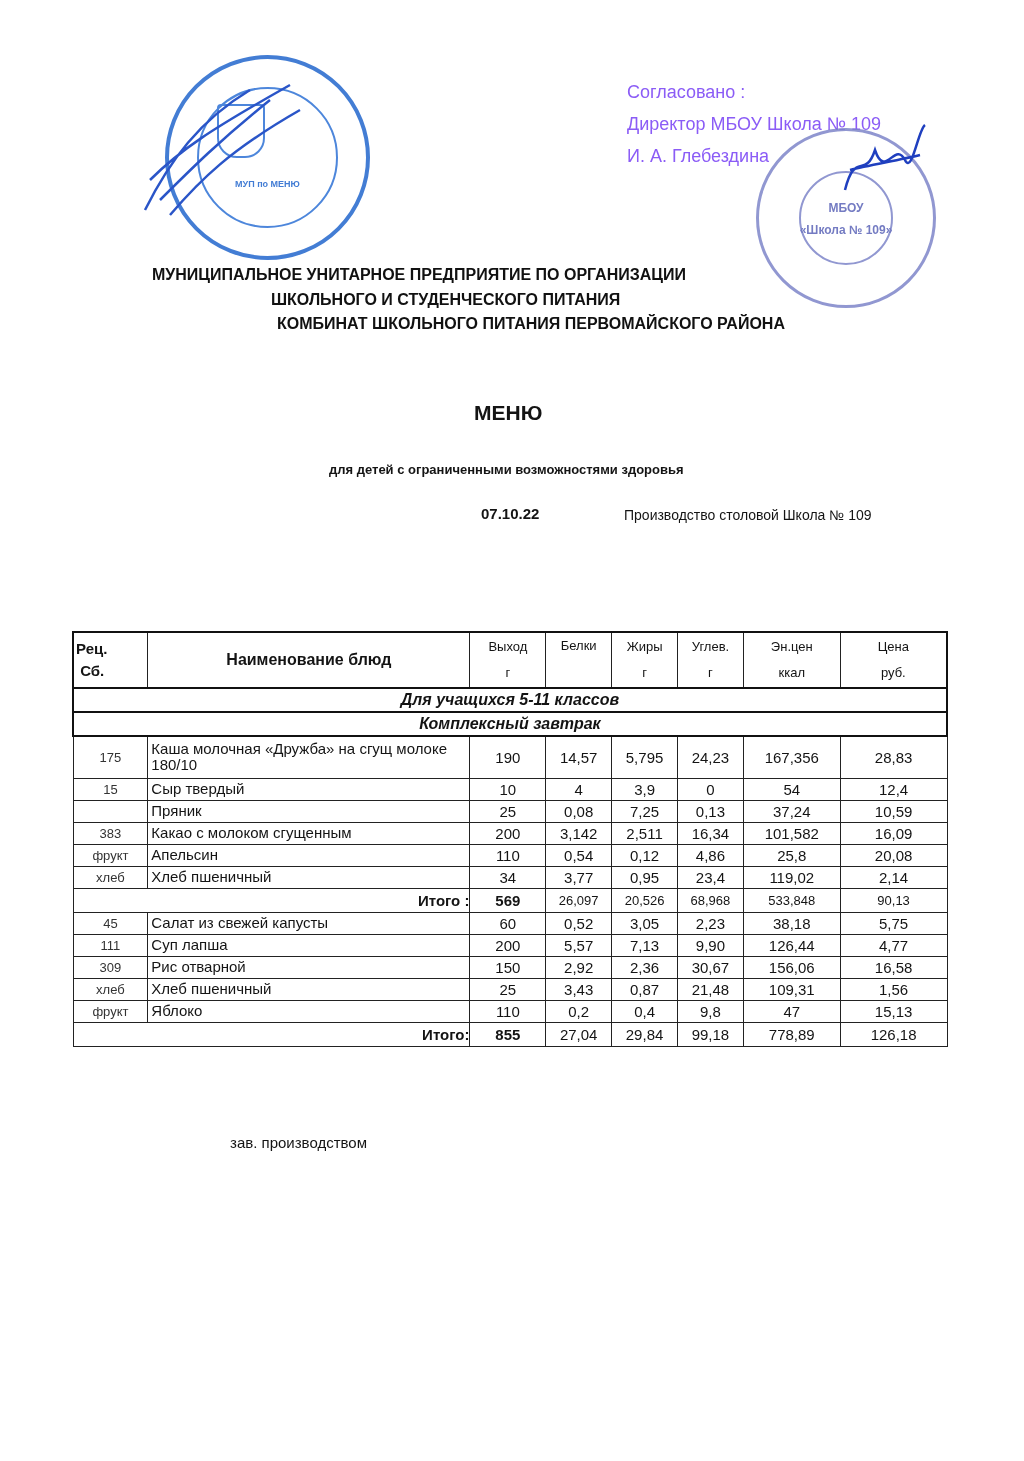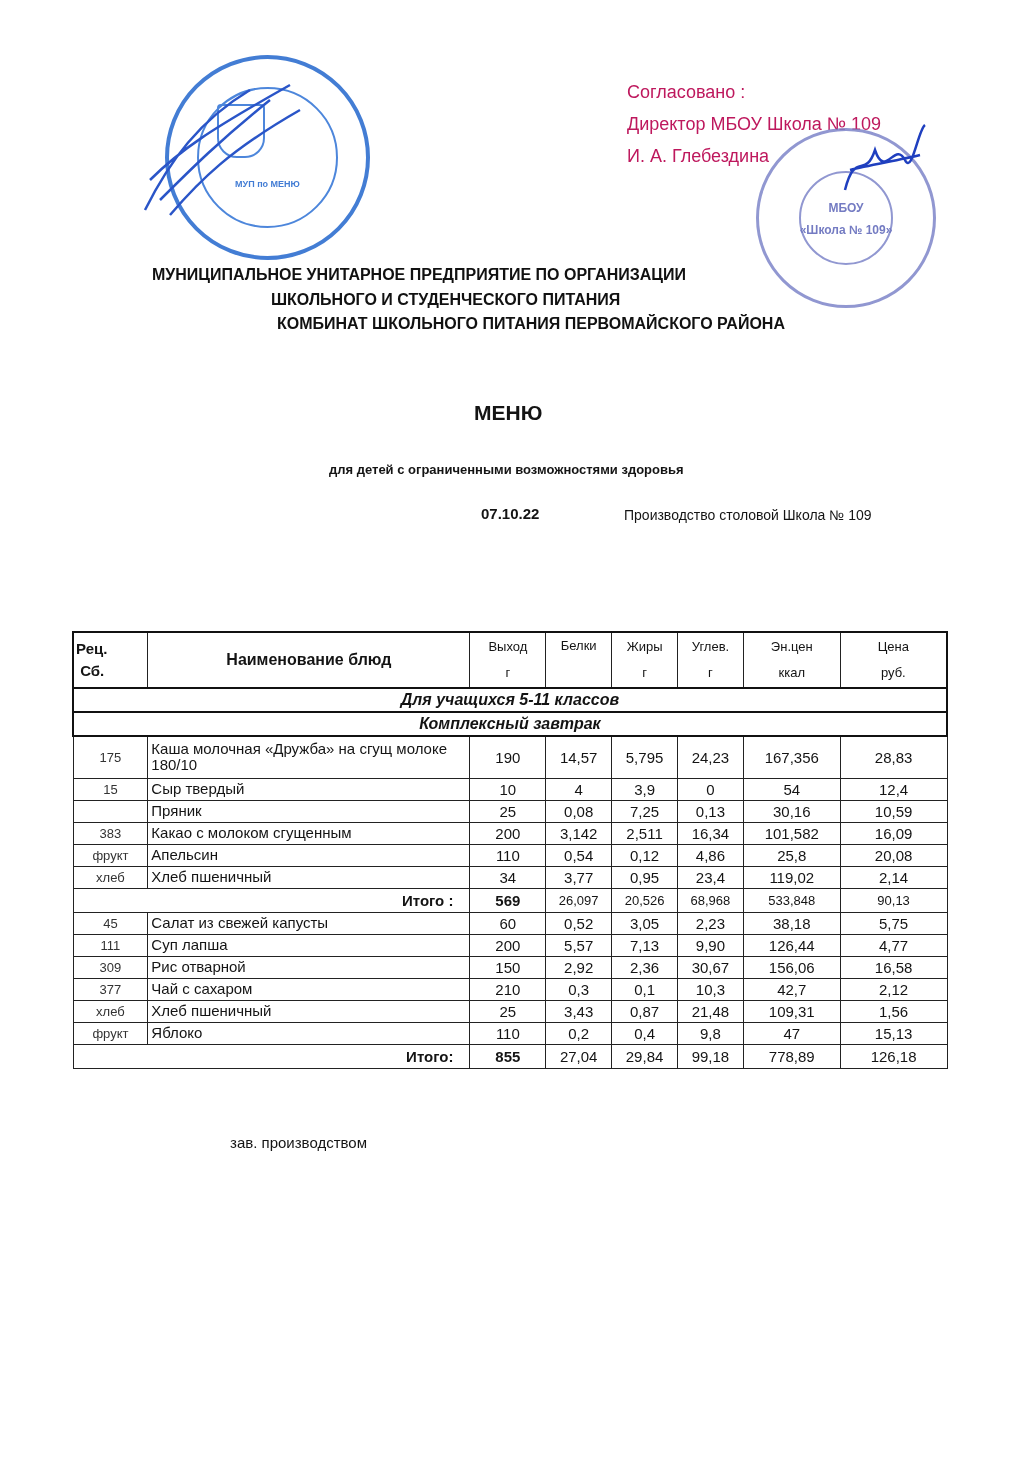--- a/index.html
+++ b/index.html
@@ -1,19 +1,19 @@
 <!DOCTYPE html>
 <html><head>
   <meta charset="utf-8">
   <style>
     * { box-sizing: border-box; margin: 0; padding: 0; }
     html, body { width: 1024px; height: 1461px; background: #ffffff; overflow: hidden; }
     body { position: relative; font-family: "Liberation Sans", sans-serif; color: #141414; }
 
-    .approval { position: absolute; left: 627px; top: 76px; font-size: 18px; line-height: 32px; color: #be185d; }
+    .approval { position: absolute; left: 627px; top: 76px; font-size: 18px; line-height: 32px; color: #8b5cf6; }
     .approval div { white-space: nowrap; }
 
     .stamp { position: absolute; border-radius: 50%; }
     .stamp-left { left: 165px; top: 55px; width: 205px; height: 205px; border: 4px solid #2f6fd0; opacity: 0.9; }
     .stamp-left .inner { position: absolute; left: 28px; top: 28px; width: 141px; height: 141px; border-radius: 50%; border: 2px solid #3a7ad8; }
     .stamp-left .emblem { position: absolute; left: 48px; top: 45px; width: 48px; height: 54px; border: 2px solid #3a7ad8; border-radius: 4px 4px 20px 20px; }
     .stamp-left .stamp-text { position: absolute; left: 0; right: 0; top: 120px; text-align: center; font-size: 9px; color: #2f6fd0; font-weight: bold; }
     .stamp-right { left: 756px; top: 128px; width: 180px; height: 180px; border: 3px solid #7e86c9; opacity: 0.85; }
     .stamp-right .inner { position: absolute; left: 40px; top: 40px; width: 94px; height: 94px; border-radius: 50%; border: 2px solid #7e86c9; }
     .stamp-right .t1 { position: absolute; left: 0; right: 0; top: 70px; text-align: center; font-size: 12px; font-weight: bold; color: #5c65b8; }
@@ -39,21 +39,21 @@
     th.col-name { font-weight: bold !important; font-size: 16px !important; }
     table.menu tr.head-row { border: 2px solid #111; }
     .section { text-align: center; font-style: italic; font-weight: bold; font-size: 16px; height: 24px; border: 2px solid #111 !important; }
     td.rec { width: 75px; text-align: center; font-size: 13px; color: #333; }
     td.name { width: 323px; text-align: left; padding-left: 3px; font-size: 15px; line-height: 16px; }
     td.num { text-align: center; font-size: 15px; }
     td.small { font-size: 13px; }
     tr.item td { height: 22px; }
     tr.item.tall td { height: 42px; }
     tr.total td { height: 24px; }
-    td.total-label { text-align: right; padding-right: 16px; font-weight: bold; font-size: 15px; }
+    td.total-label { text-align: right; padding-right: 0; font-weight: bold; font-size: 15px; }
     td.total-out { font-weight: bold; }
     .c-out { width: 76px; } .c-b { width: 66px; } .c-z { width: 66px; } .c-u { width: 66px; } .c-e { width: 97px; } .c-p { width: 107px; }
 
     .footer { position: absolute; left: 230px; top: 1134px; font-size: 15px; }
   </style>
 </head>
 <body>
 
 <div class="approval">
   <div>Согласовано :</div>
@@ -148,21 +148,21 @@
         <td class="num">54</td>
         <td class="num">12,4</td>
       </tr>
       <tr class="item">
         <td class="rec"></td>
         <td class="name">Пряник</td>
         <td class="num">25</td>
         <td class="num">0,08</td>
         <td class="num">7,25</td>
         <td class="num">0,13</td>
-        <td class="num">30,16</td>
+        <td class="num">37,24</td>
         <td class="num">10,59</td>
       </tr>
       <tr class="item">
         <td class="rec">383</td>
         <td class="name">Какао с молоком сгущенным</td>
         <td class="num">200</td>
         <td class="num">3,142</td>
         <td class="num">2,511</td>
         <td class="num">16,34</td>
         <td class="num">101,582</td>
@@ -225,30 +225,20 @@
         <td class="rec">309</td>
         <td class="name">Рис отварной</td>
         <td class="num">150</td>
         <td class="num">2,92</td>
         <td class="num">2,36</td>
         <td class="num">30,67</td>
         <td class="num">156,06</td>
         <td class="num">16,58</td>
       </tr>
       <tr class="item">
-        <td class="rec">377</td>
-        <td class="name">Чай с сахаром</td>
-        <td class="num">210</td>
-        <td class="num">0,3</td>
-        <td class="num">0,1</td>
-        <td class="num">10,3</td>
-        <td class="num">42,7</td>
-        <td class="num">2,12</td>
-      </tr>
-      <tr class="item">
         <td class="rec">хлеб</td>
         <td class="name">Хлеб пшеничный</td>
         <td class="num">25</td>
         <td class="num">3,43</td>
         <td class="num">0,87</td>
         <td class="num">21,48</td>
         <td class="num">109,31</td>
         <td class="num">1,56</td>
       </tr>
       <tr class="item">

